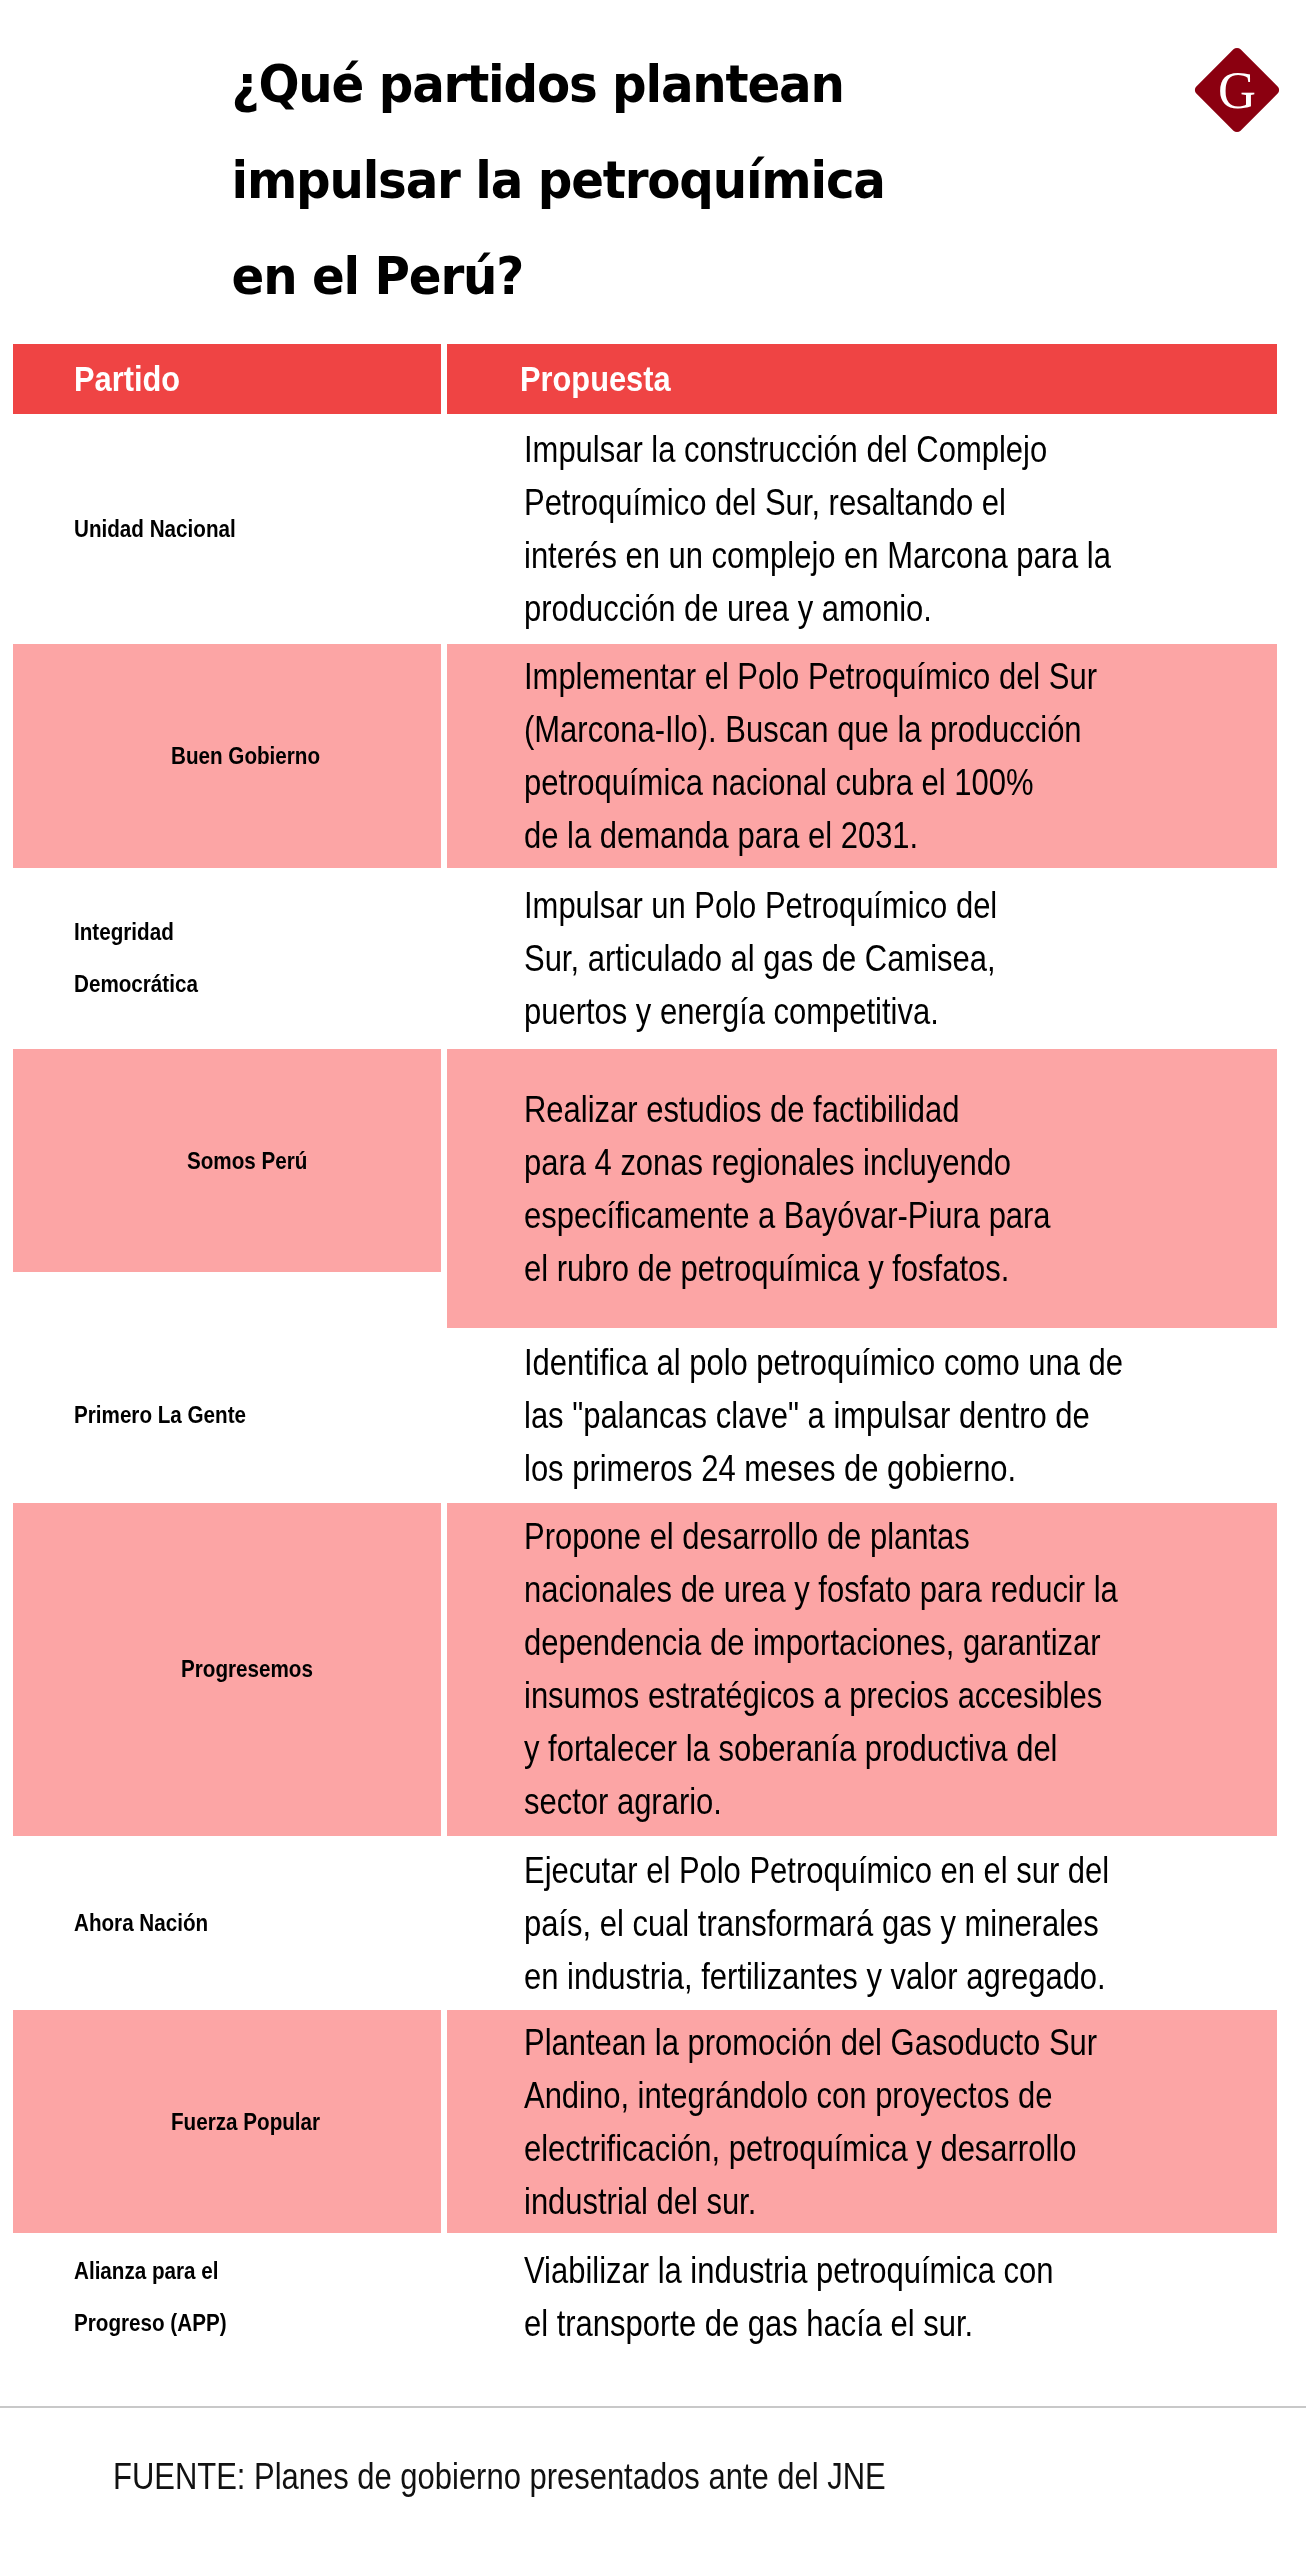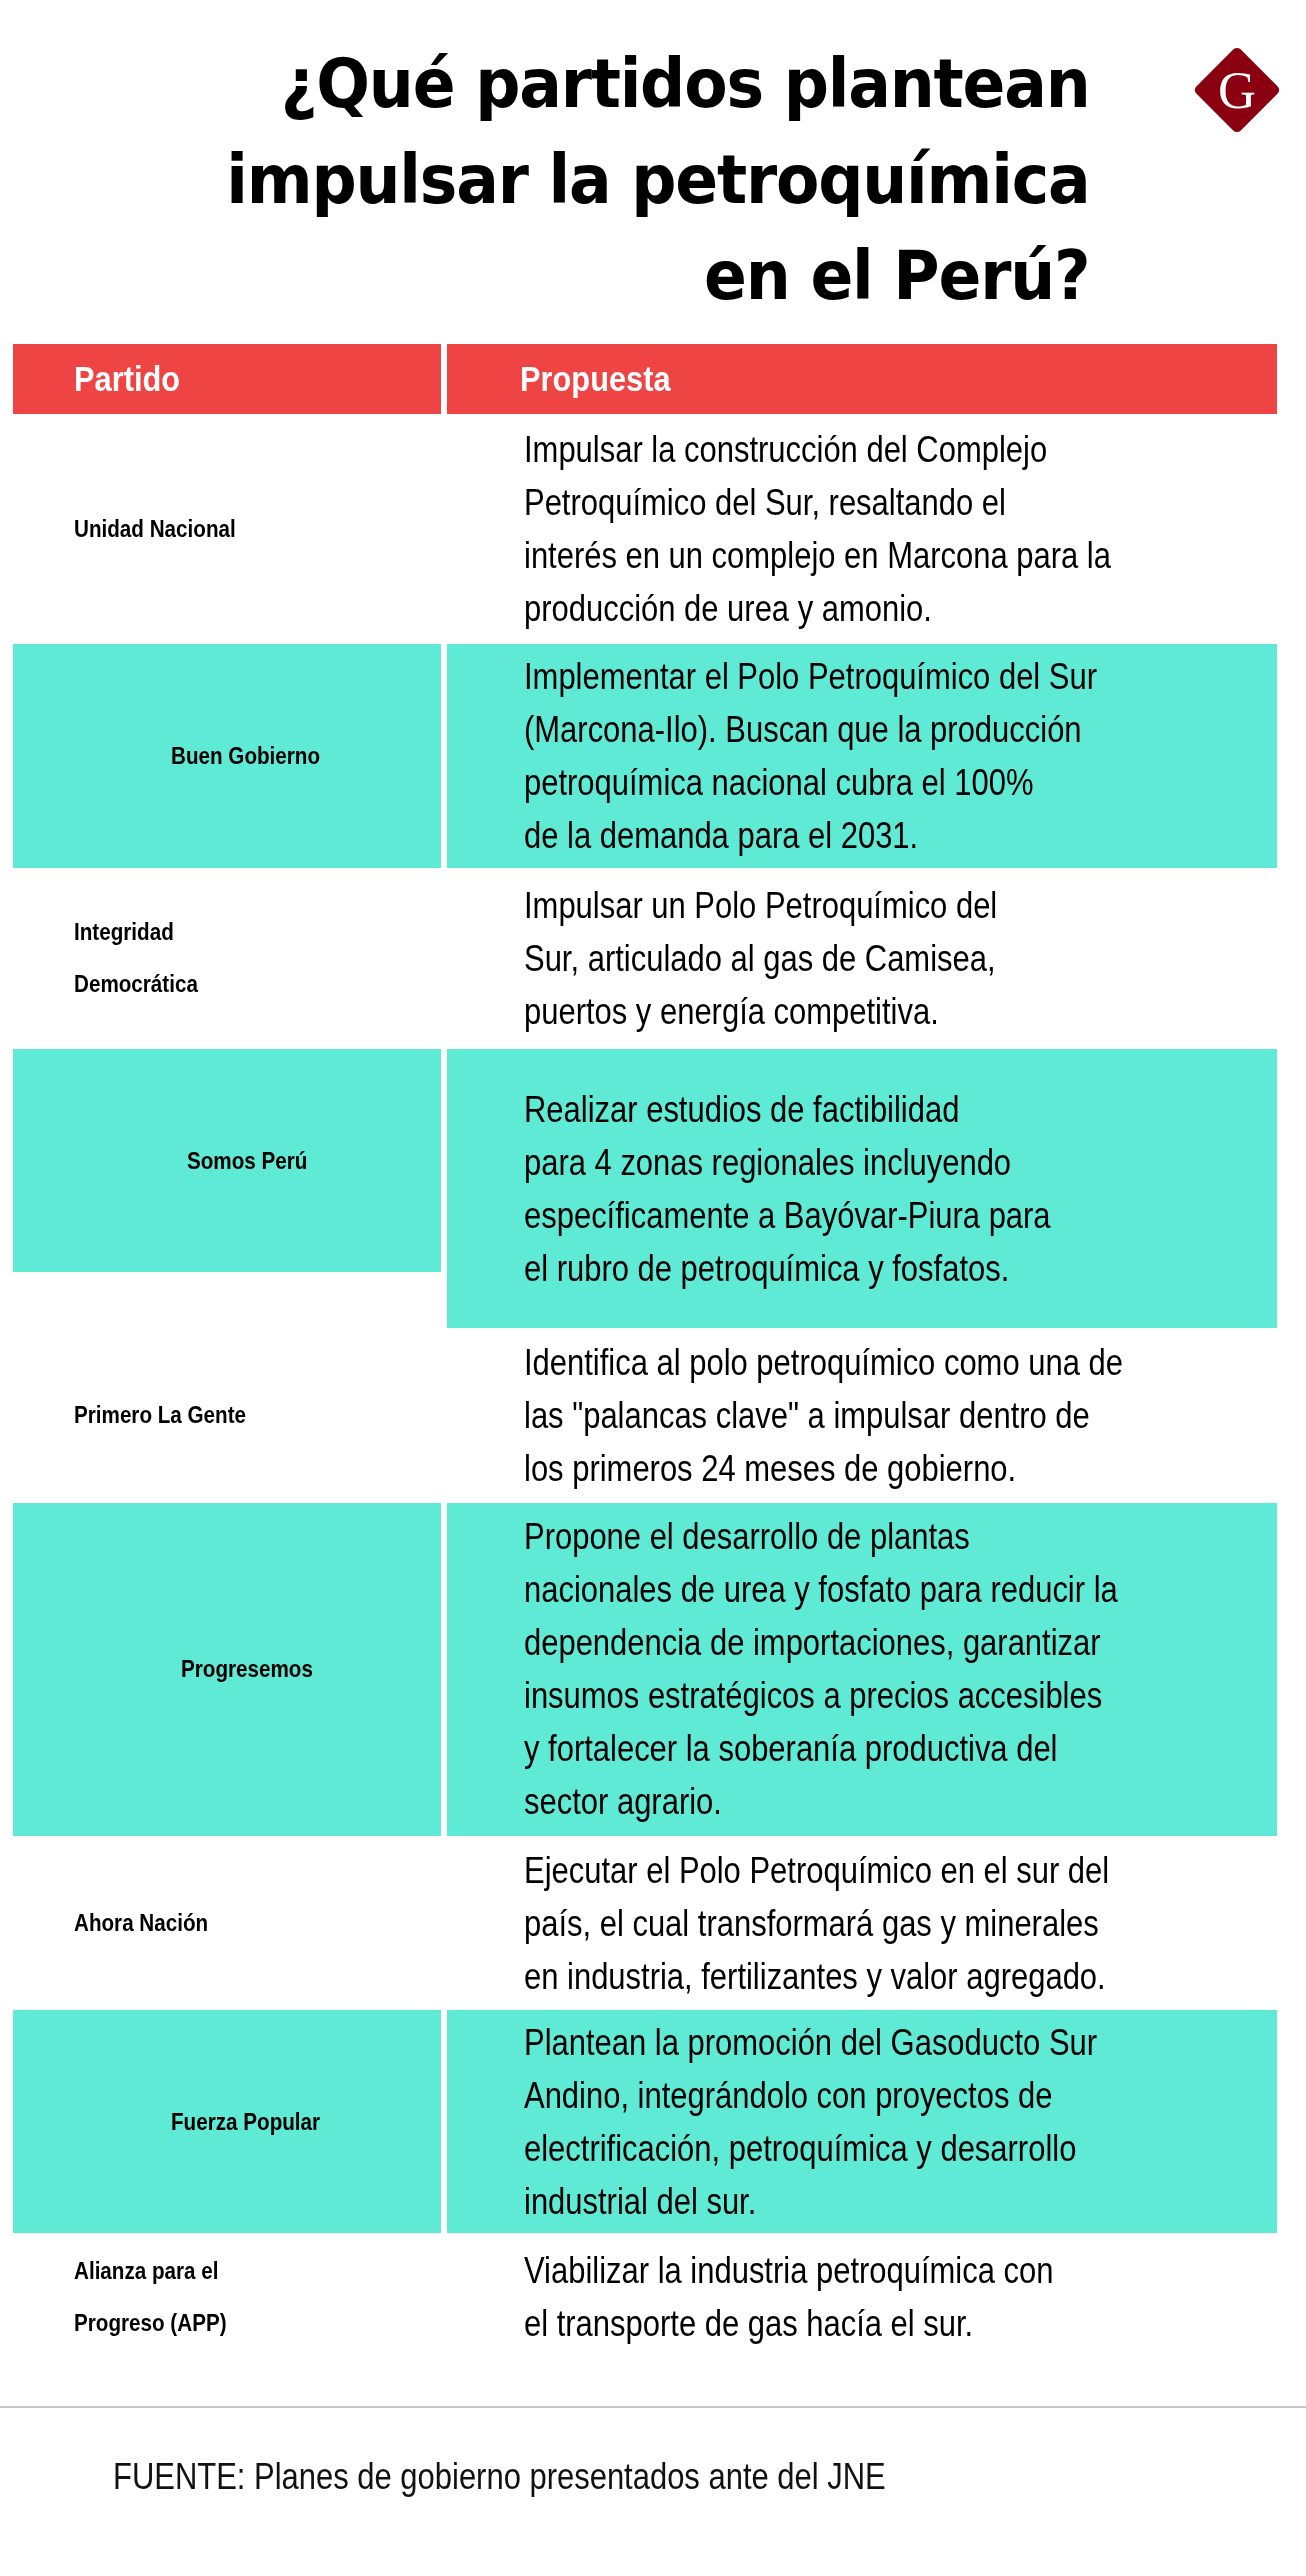--- a/index.html
+++ b/index.html
@@ -10,27 +10,27 @@
     body {
       width: 1306px;
       height: 2576px;
       position: relative;
       overflow: hidden;
       font-family: "Liberation Sans", "DejaVu Sans", sans-serif;
       color: #000000;
     }
     .title {
       position: absolute;
-      left: 192px;
+      left: 199px;
       top: 36px;
       width: 930px;
-      text-align: right;
+      text-align: left;
       font-family: "DejaVu Sans", "Liberation Sans", sans-serif;
       font-weight: bold;
-      font-size: 68px;
+      font-size: 52px;
       line-height: 96px;
       letter-spacing: -1.3px;
       color: #000;
     }
     .title .tline {
       display: block;
       white-space: nowrap;
       transform: scaleX(0.93);
       transform-origin: center;
     }
@@ -80,21 +80,21 @@
       font-weight: bold;
       font-size: 35px;
       line-height: 38px;
       white-space: nowrap;
       transform: scaleX(0.88);
       transform-origin: left center;
       display: inline-block;
     }
     .row.shade .cell-left,
     .row.shade .cell-right {
-      background: #5eead4;
+      background: #fca5a5;
       justify-content: center;
     }
     .party {
       font-weight: bold;
       font-size: 24px;
       line-height: 52px;
       display: block;
     }
     .party .pline {
       display: block;

